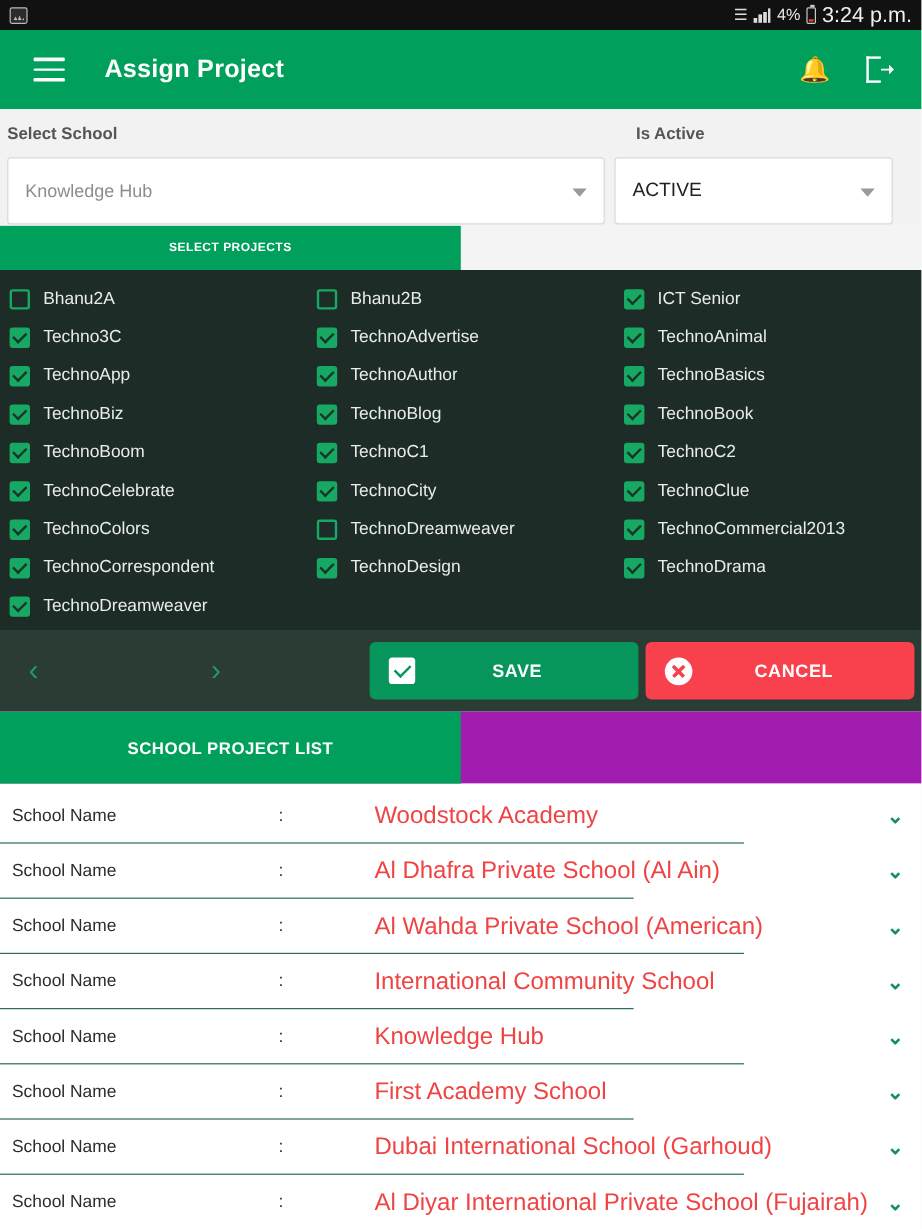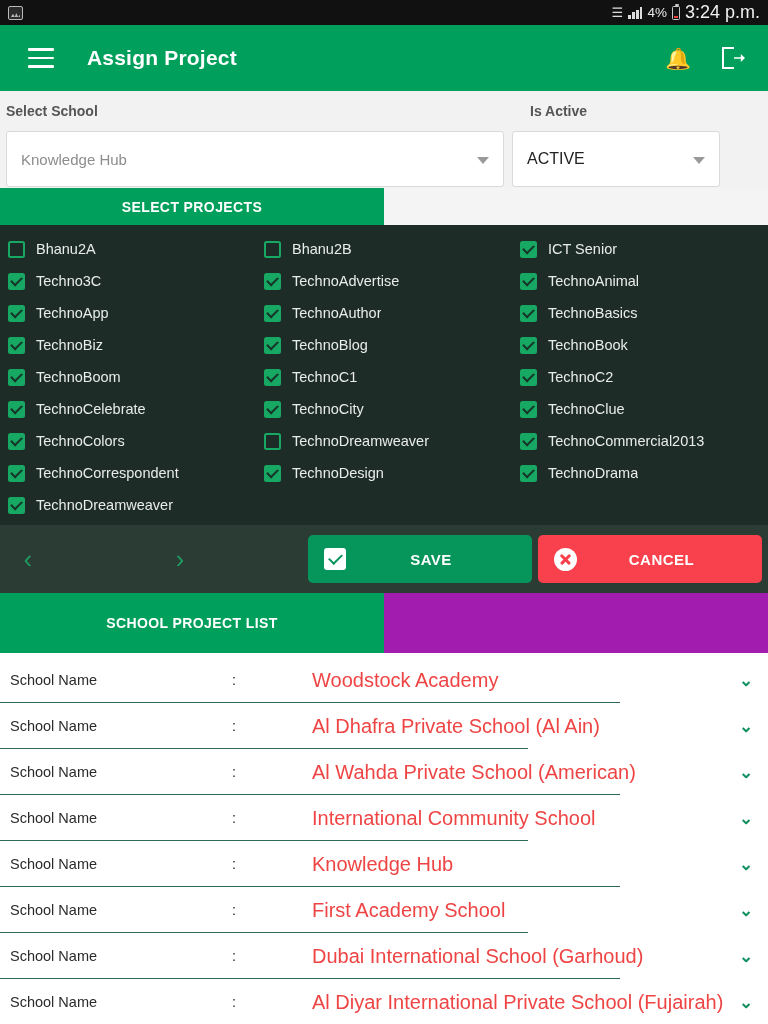--- a/index.html
+++ b/index.html
@@ -75,35 +75,35 @@
   .filters-labels { display: flex; padding: 0 6px; gap: 20px; }
   .flabel { font-size: 14px; color: #555; font-weight: bold; }
   .flabel.school { width: 504px; }
   .ctrl-row { display: flex; padding: 12px 6px 0 6px; gap: 8px; }
   .select-box {
     background: #fff; border: 1px solid #d9d9d9; border-radius: 3px;
     height: 56px; display: flex; align-items: center; padding: 0 14px;
     position: relative;
   }
   .select-box.school { width: 498px; }
-  .select-box.active { width: 208px; }
+  .select-box.active { width: 232px; }
   .sel-val { font-size: 15px; color: #8d8d8d; }
   .sel-val.dark { color: #222; font-size: 16px; }
   .caret {
     position: absolute; right: 14px; top: 50%; margin-top: -2px;
     width: 0; height: 0; border-left: 6px solid transparent;
     border-right: 6px solid transparent; border-top: 7px solid #9a9a9a;
   }
 
   
   .tabbar { display: flex; background: #f4f4f4; }
   .tab-sel {
     width: 384px; height: 37px; background: #00a05c; color: #fff;
     display: flex; align-items: center; justify-content: center;
-    font-size: 14px; font-weight: bold; letter-spacing: .4px;
+    font-size: 10px; font-weight: bold; letter-spacing: .4px;
   }
   .tab-rest { flex: 1; }
 
   
   .cbpanel {
     background: #1d2c26; padding: 8px 0 0 0; height: 300px; overflow: hidden;
     position: relative;
   }
   .cbgrid { display: flex; flex-wrap: wrap; }
   .cbitem {

